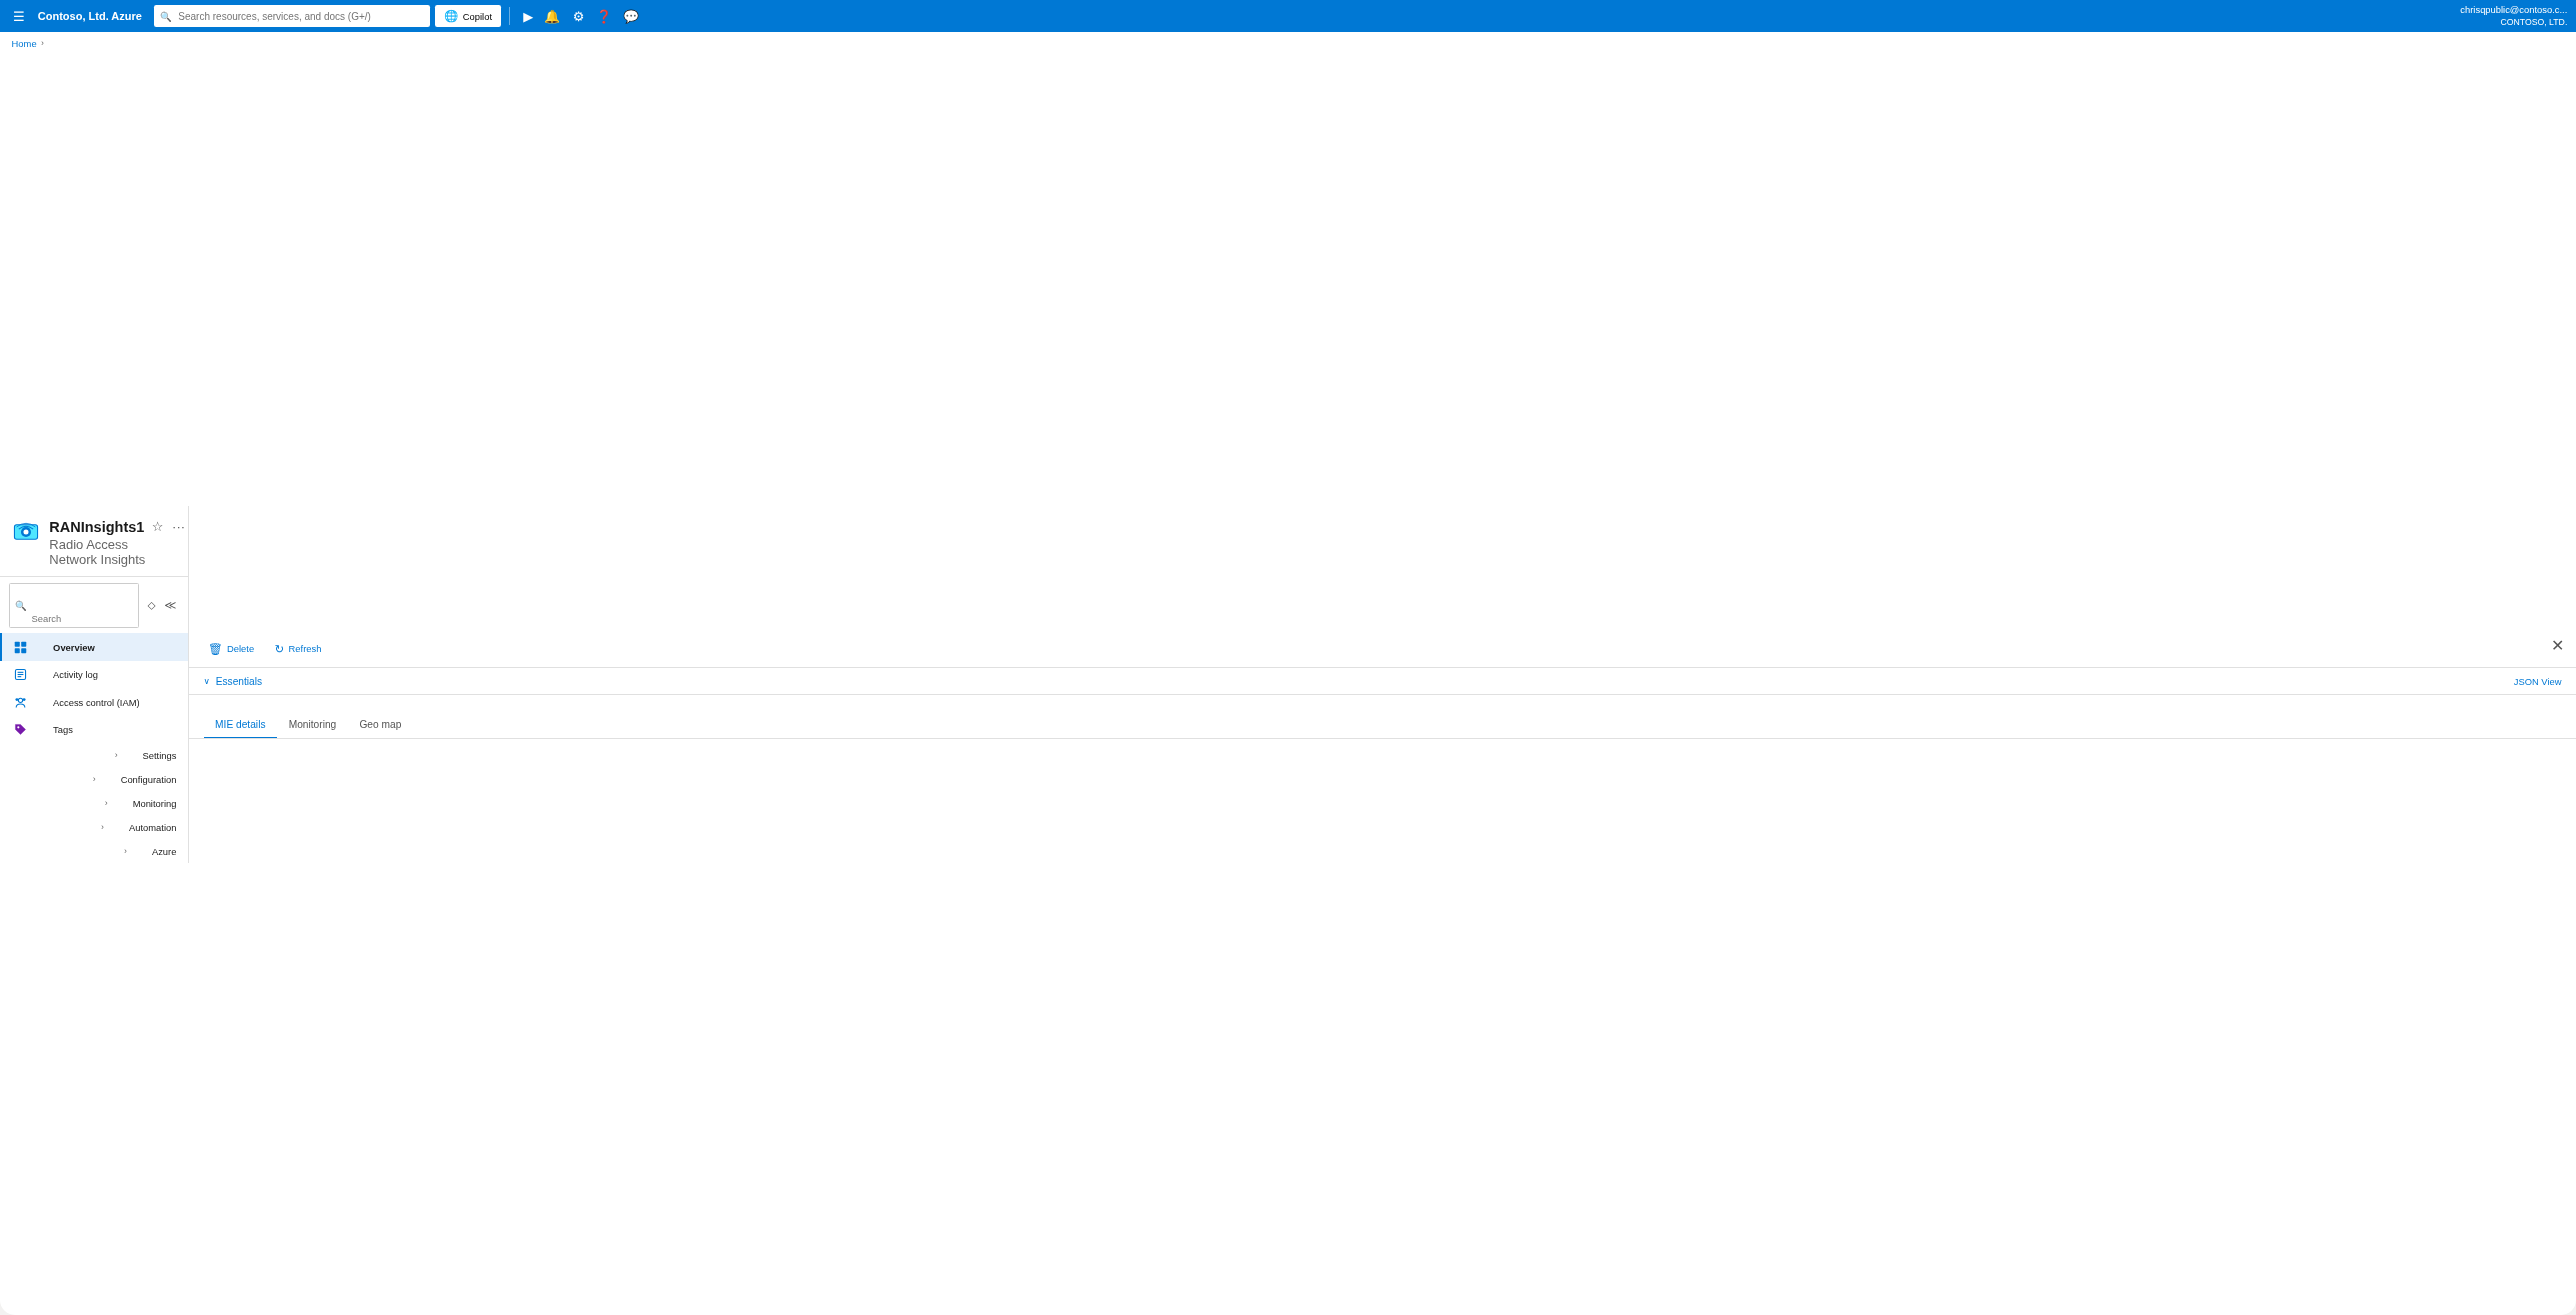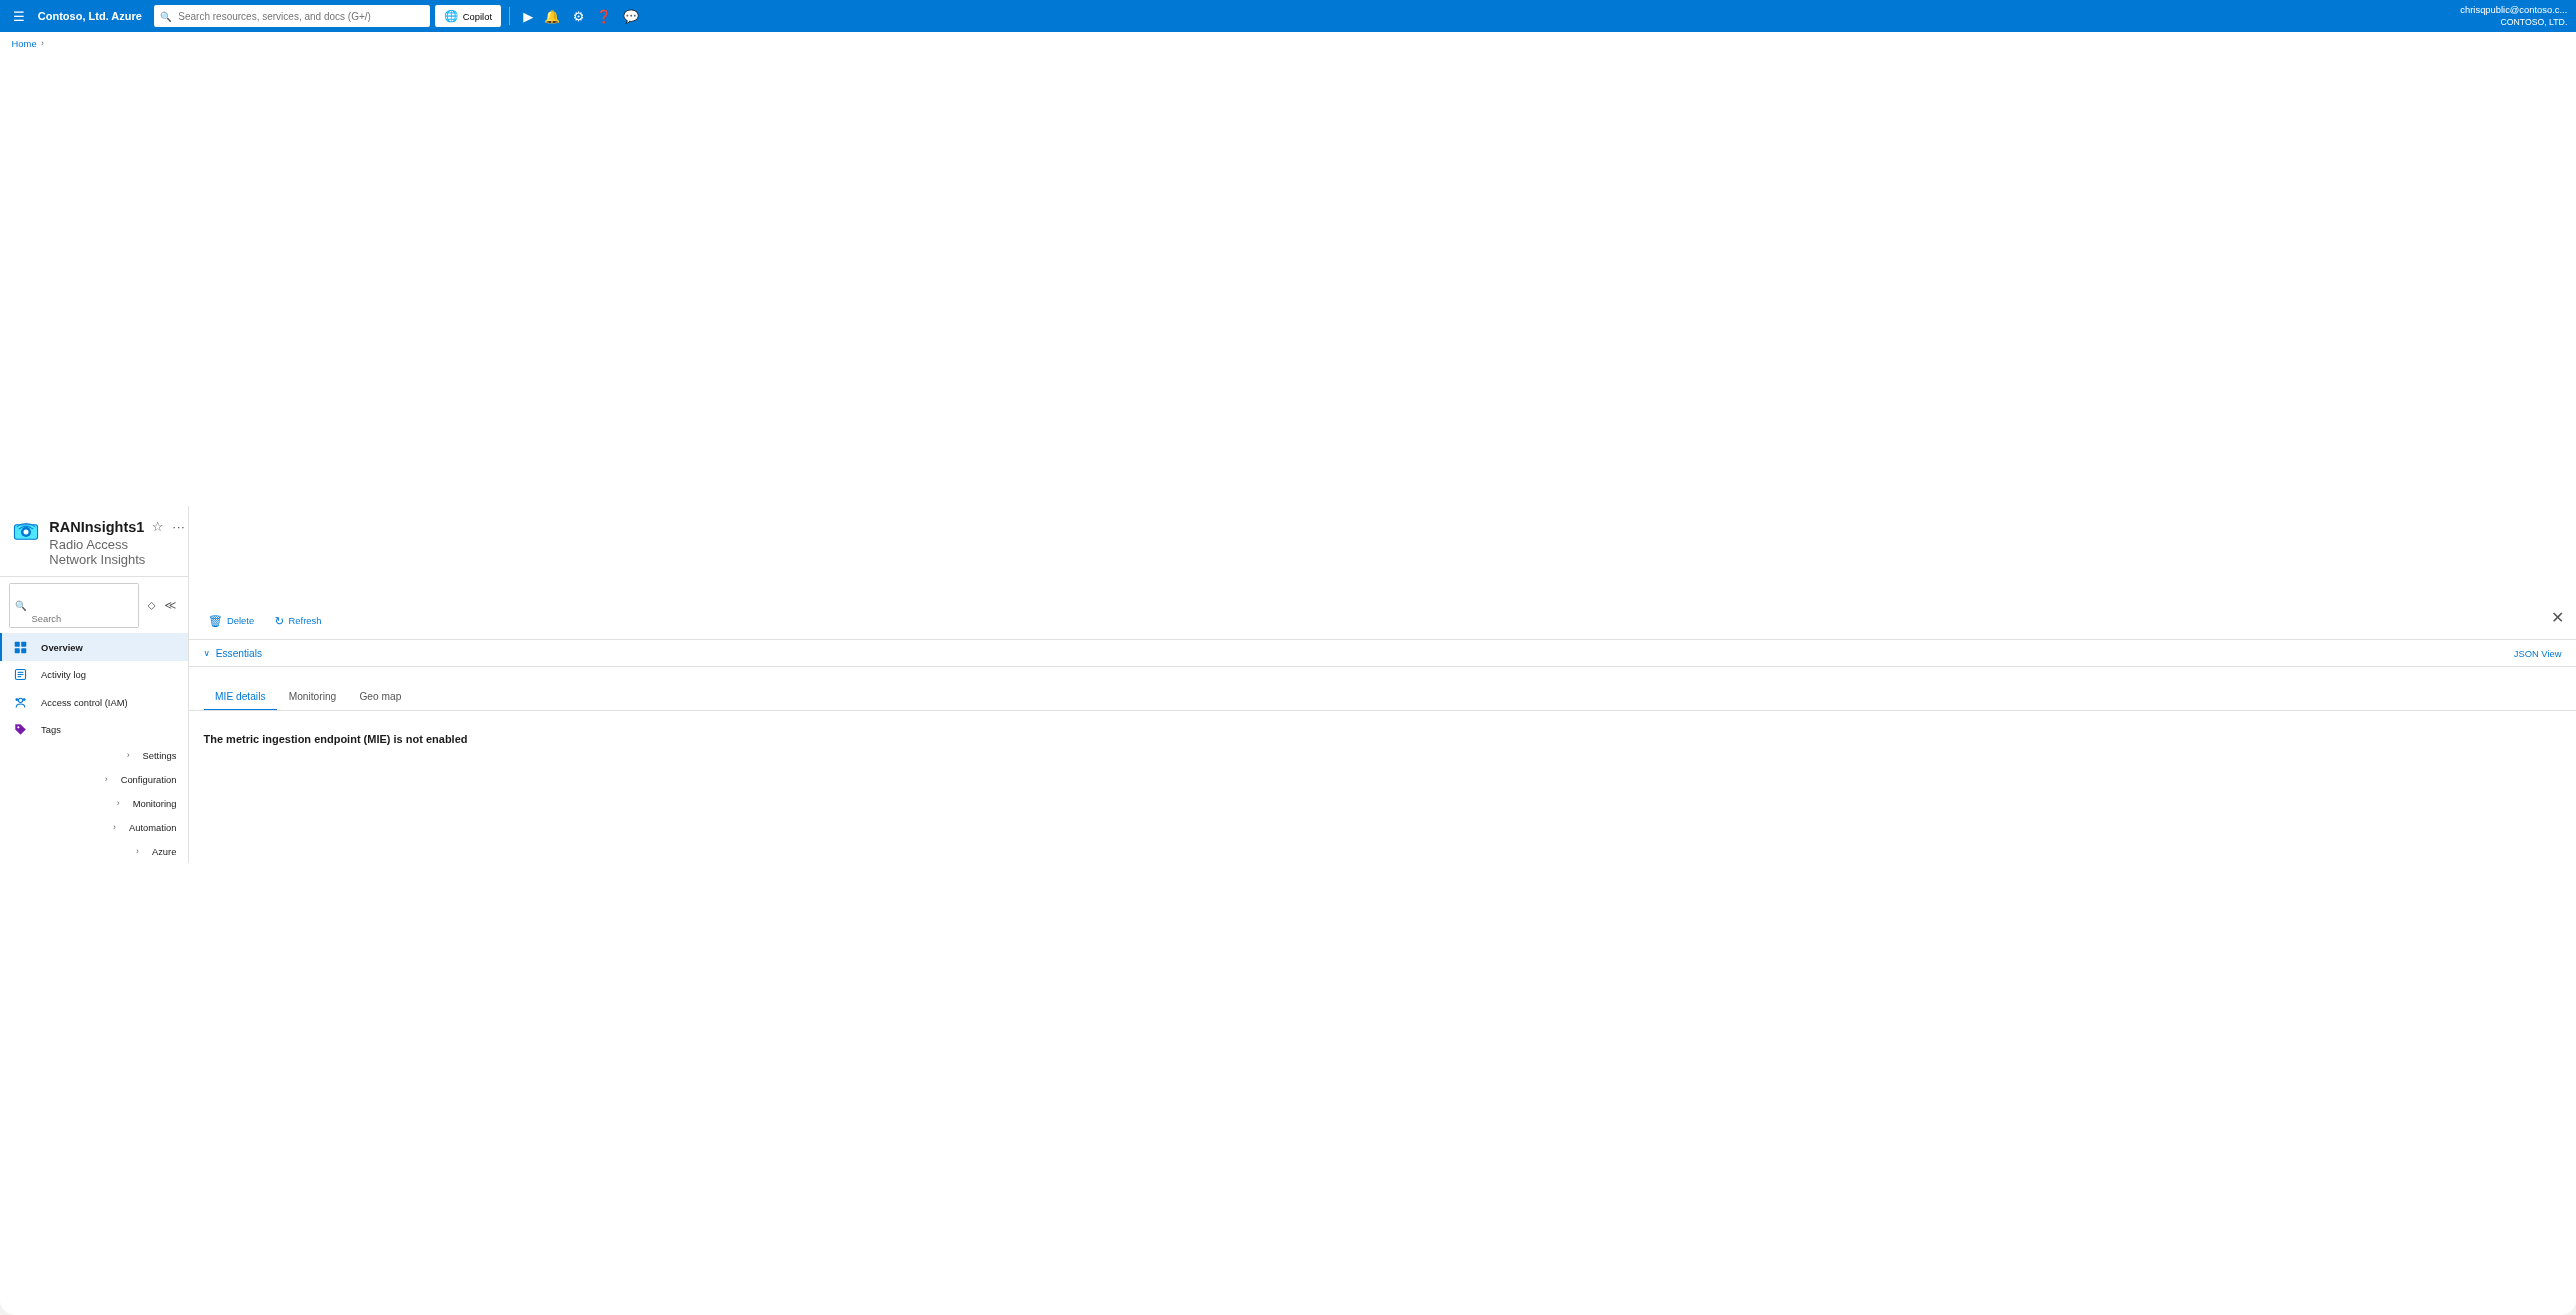--- a/index.html
+++ b/index.html
@@ -85,21 +85,21 @@
     .sidebar-search {
       flex: 1; display: flex; align-items: center; border: 0.7px solid #ccc; border-radius: 1.5px;
       padding: 2.9px 5.8px; gap: 4.4px; background: white;
     }
     .sidebar-search input { border: none; outline: none; font-size: 9.4px; width: 100%; margin-top: 26px; }
     .sidebar-icons { display: flex; gap: 2.9px; }
     .sidebar-icon-btn { background: transparent; border: none; cursor: pointer; color: #555; font-size: 11.6px; padding: 1.5px 2.9px; }
 
     
     .nav-item {
-      display: flex; align-items: center; gap: 13px; padding: 6.5px 11.6px;
+      display: flex; align-items: center; gap: 25px; padding: 6.5px 11.6px;
       cursor: pointer; font-size: 9.4px; color: #1a1a1a; border-left: 2.2px solid transparent;
     }
     .nav-item.active { background: #e5f0fb; border-left-color: #0078d4; font-weight: 600; }
     .nav-item-icon { width: 14.5px; height: 14.5px; display: flex; align-items: center; justify-content: center; flex-shrink: 0; }
     .nav-item-chevron { margin-left: auto; color: #666; font-size: 8.7px; }
 
     
     .content-panel {
       flex: 1; overflow-y: auto; background: white; padding: 0;
       display: flex; flex-direction: column;
@@ -321,20 +321,17 @@
           </div>
           <a class="json-view-link">JSON View</a>
         </div>
 
         <div class="tabs-bar">
           <div class="tab active">MIE details</div>
           <div class="tab">Monitoring</div>
           <div class="tab">Geo map</div>
         </div>
 
-        <div class="content-body">
-          <div class="mie-message">The metric ingestion endpoint (MIE) is not enabled</div>
-        </div>
       </div>
     </div>
   </div>
 </div>
 
 
 </body></html>

